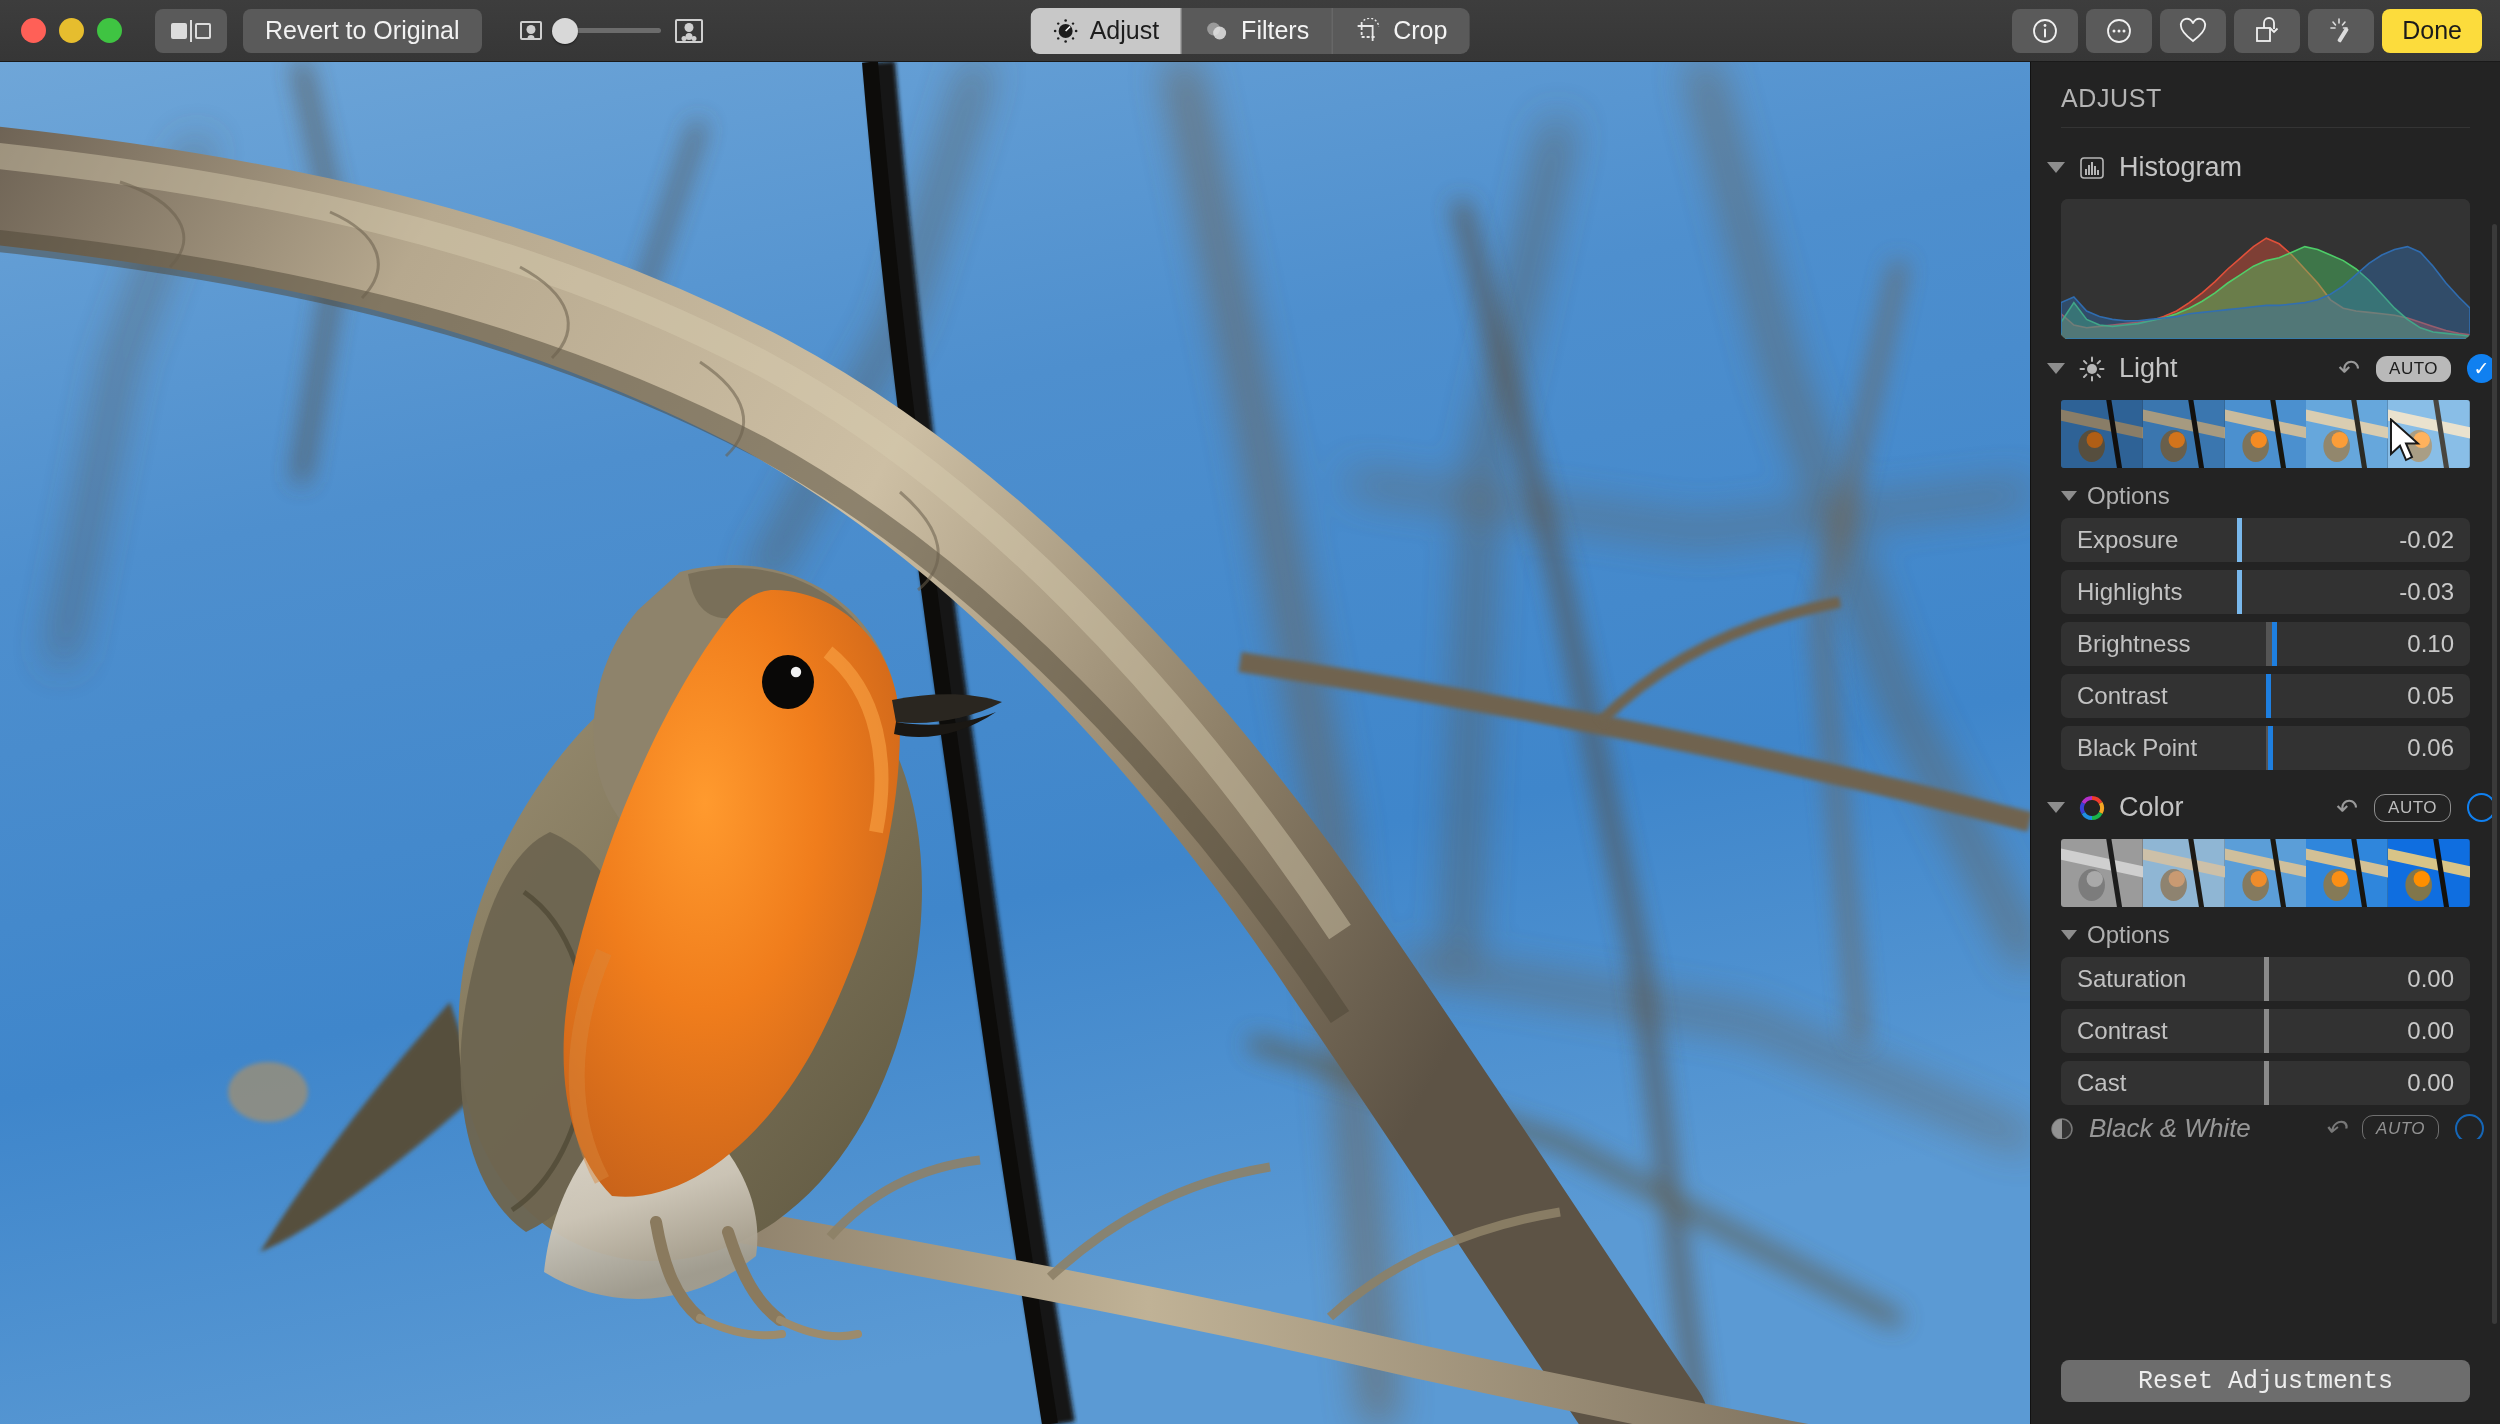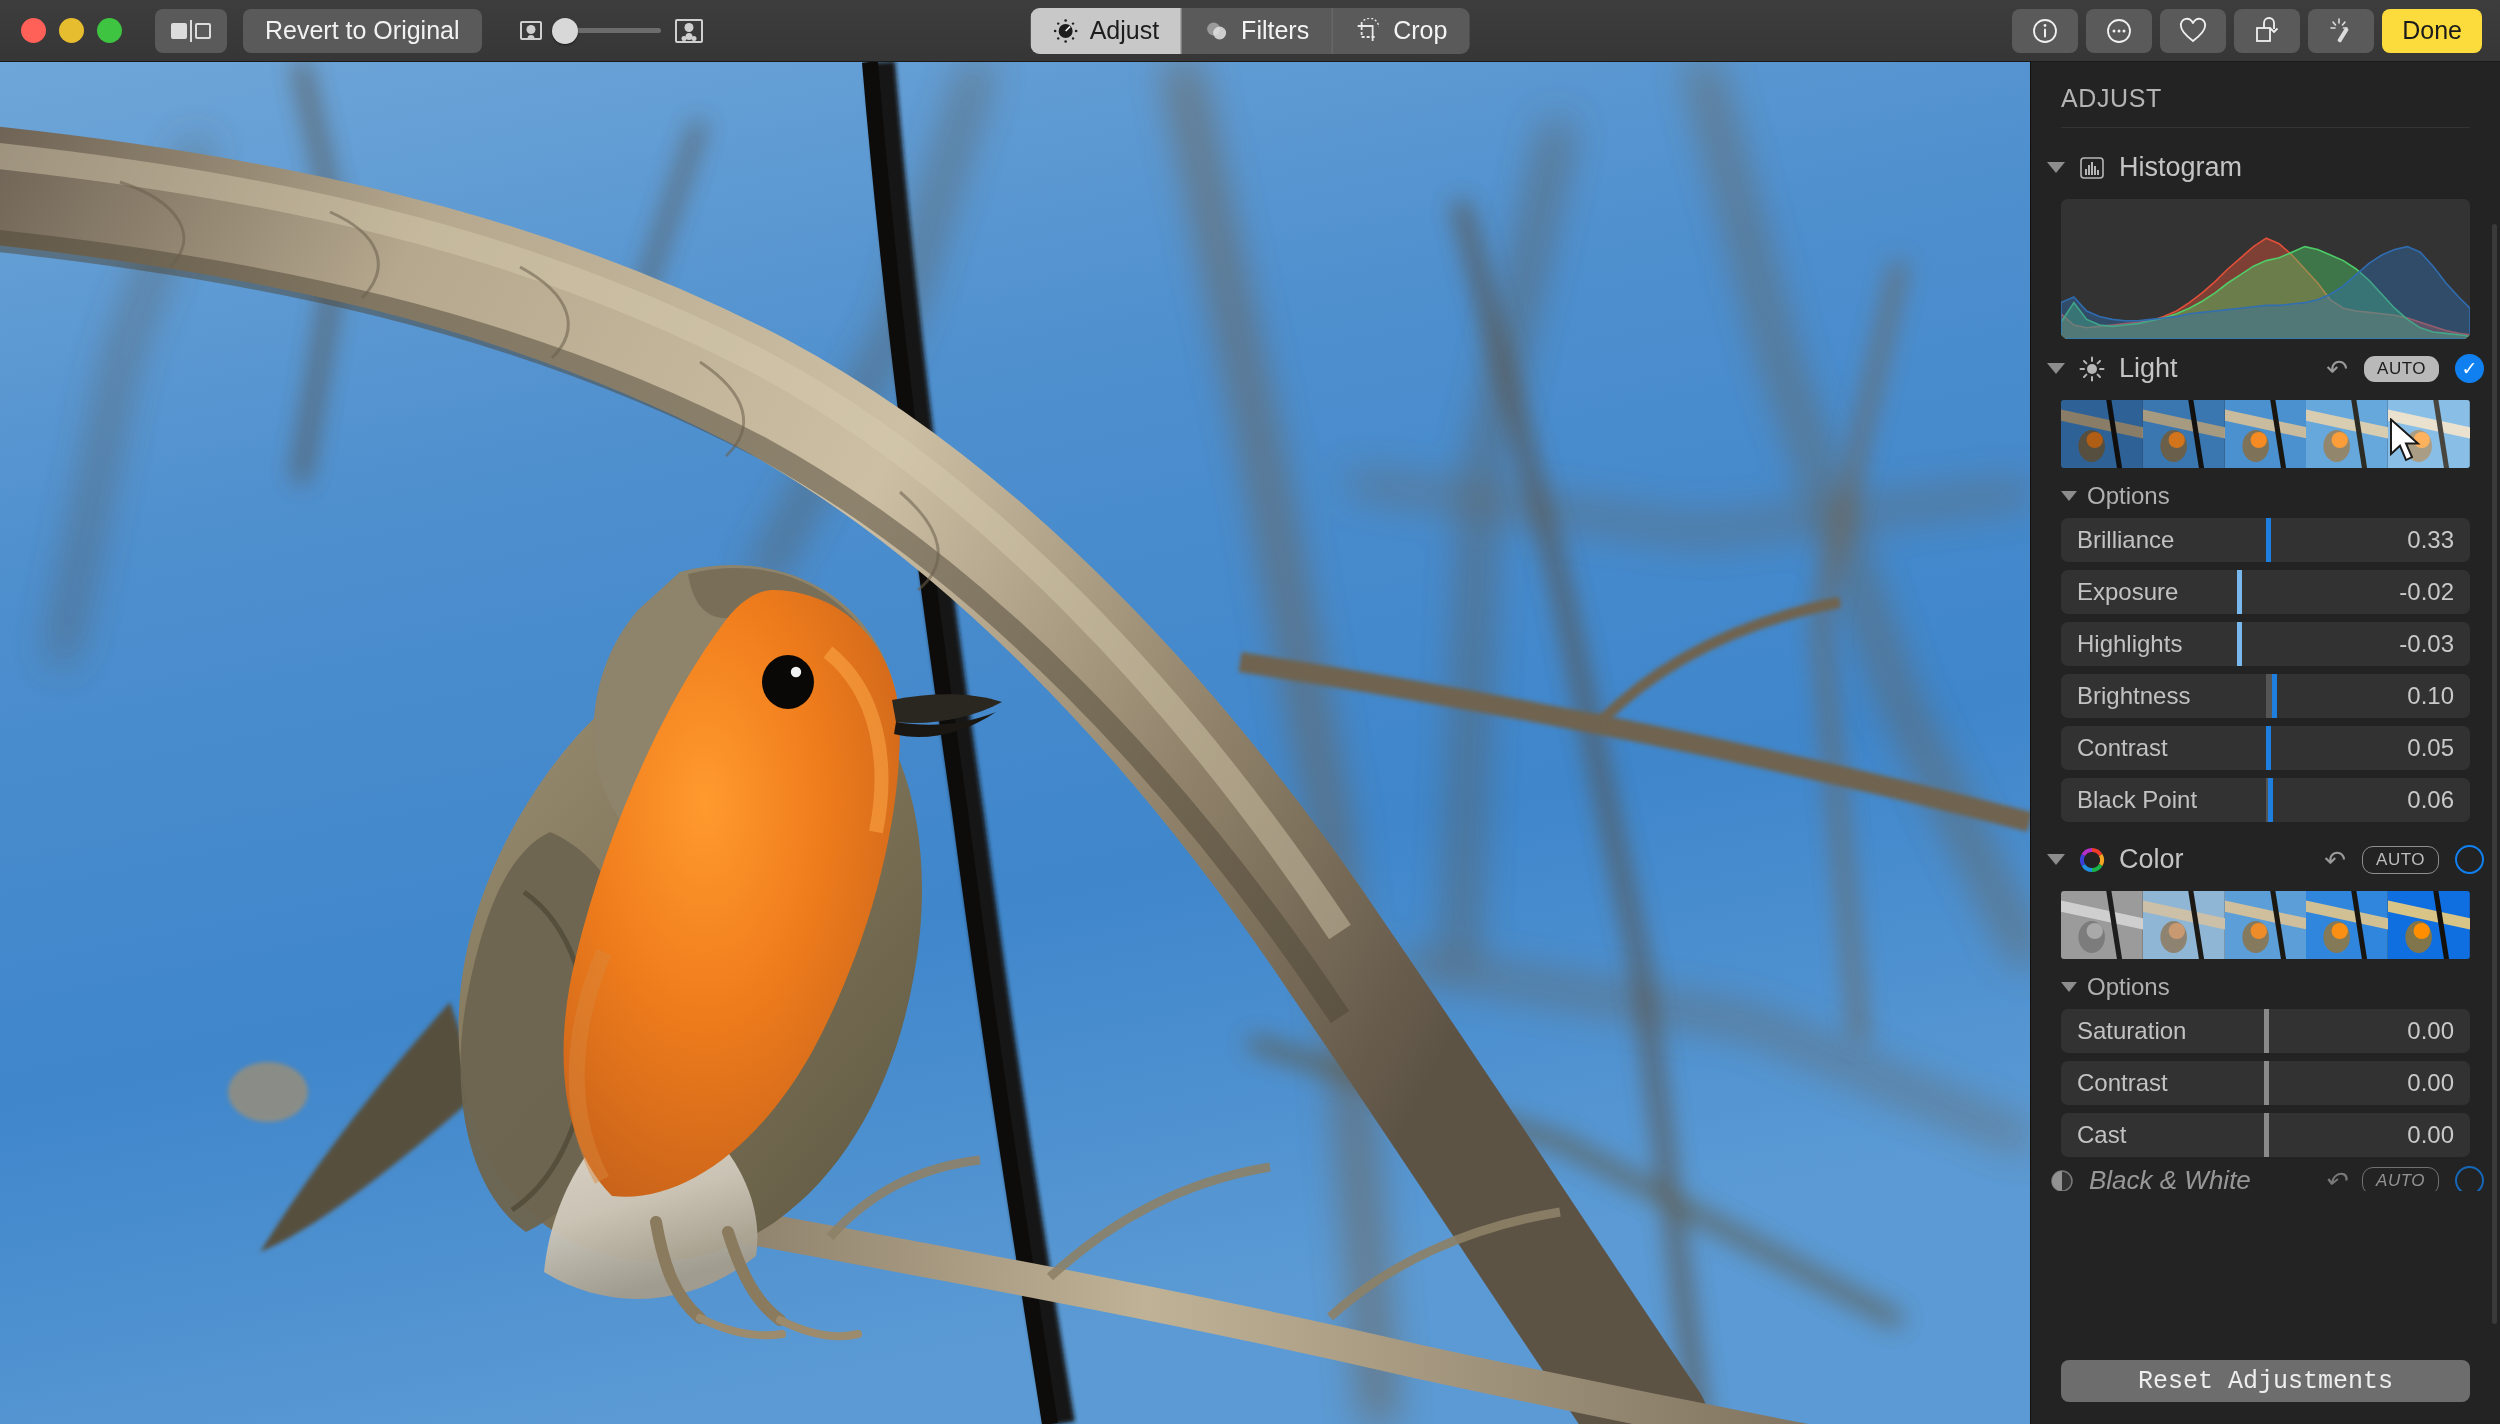--- a/index.html
+++ b/index.html
@@ -151,21 +151,21 @@
     padding: 22px 0 14px 30px;
   }
   .sb-sep { height: 1px; background: #343434; margin: 0 30px; }
   .sb-scroll {
     flex: 1; overflow: hidden; position: relative;
     padding-top: 10px;
   }
 
   .sect-head {
     display: flex; align-items: center;
-    padding: 14px 16px 10px 16px;
+    padding: 14px 4px 10px 16px;
     gap: 12px;
   }
   .disc {
     width: 0; height: 0;
     border-left: 9px solid transparent;
     border-right: 9px solid transparent;
     border-top: 11px solid #8d8d8d;
     flex: 0 0 auto;
   }
   .sect-icon { width: 30px; height: 30px; display: flex; align-items: center; justify-content: center; }
@@ -671,26 +671,20 @@
           </div>
         </div>
 
         <div class="opt-head">
           <div class="opt-disc"></div>
           <div class="opt-label">Options</div>
         </div>
 
         <div id="light-sliders">
             <div class="srow">
-              <div class="fillbar" style="left: 50%; width: 0.5%;"></div>
-              <div class="ind blue" style="left: calc(50.5% - 2px);"></div>
-              <div class="lab">Brilliance</div>
-              <div class="val">0.33</div>
-            </div>
-            <div class="srow">
               <div class="ind lightblue" style="left: calc(43.5% - 2px);"></div>
               <div class="lab">Exposure</div>
               <div class="val">-0.02</div>
             </div>
             <div class="srow">
               <div class="ind lightblue" style="left: calc(43.5% - 2px);"></div>
               <div class="lab">Highlights</div>
               <div class="val">-0.03</div>
             </div>
             <div class="srow">

